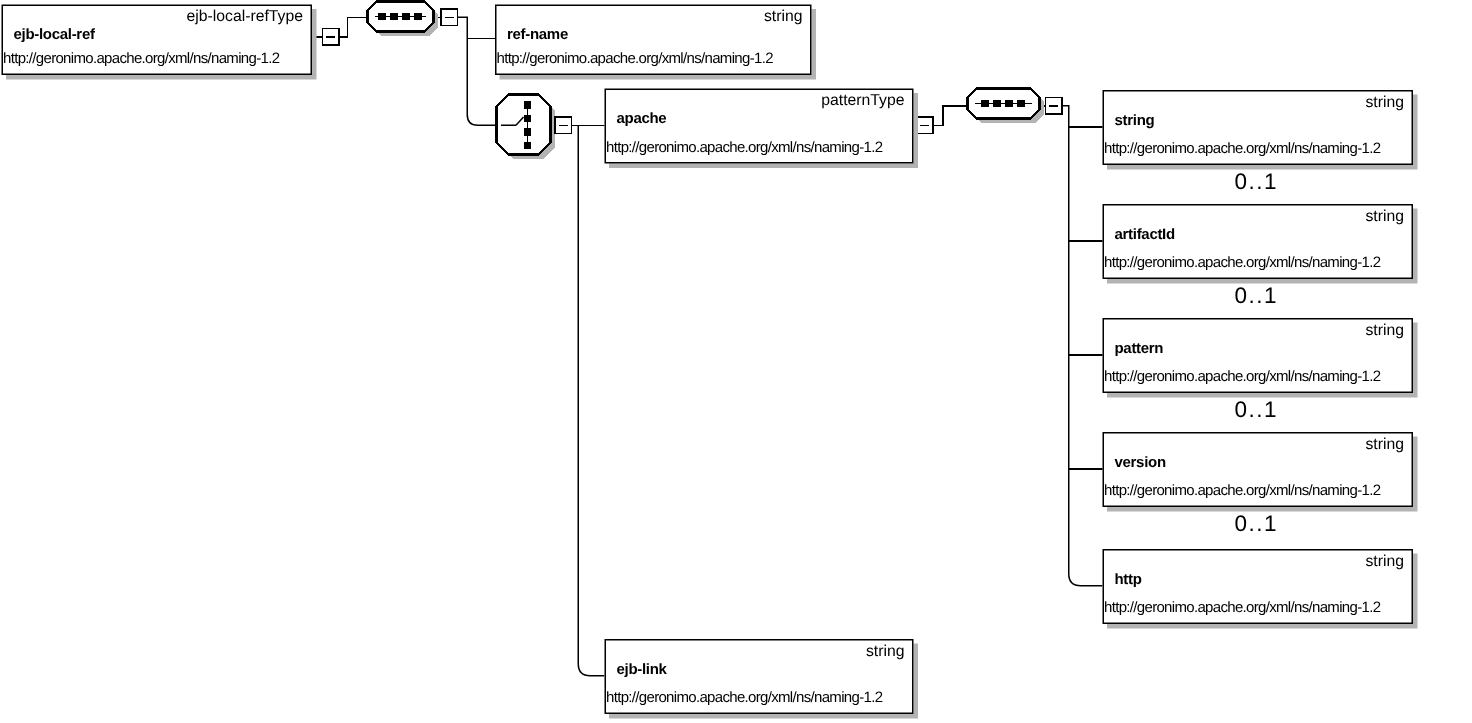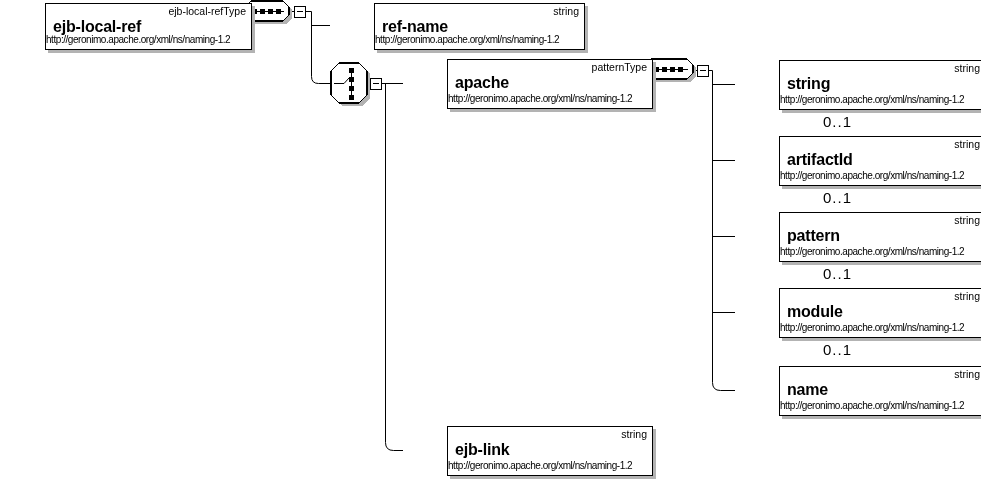--- a/index.html
+++ b/index.html
@@ -4,27 +4,26 @@
 <style>
   html,body{margin:0;padding:0;background:#fff;}
   #canvas{
     position:relative;width:981px;height:482px;background:#ffffff;overflow:hidden;
     font-family:"Liberation Sans",sans-serif;color:#000;
   }
   #wires{position:absolute;left:0;top:0;width:981px;height:482px;}
   .node{
     position:absolute;background:#ffffff;border:1px solid #000;
     box-shadow:3px 3px 0 0 #b3b3b3;
-    margin-left:44px;
   }
   .node .type{
     position:absolute;top:2px;right:5px;font-size:10.5px;line-height:11px;white-space:nowrap;
   }
   .node .nm{
-    position:absolute;left:7px;top:14px;font-size:16px;font-weight:bold;
+    position:absolute;left:7px;top:14px;font-size:10px;font-weight:bold;
     letter-spacing:-0.2px;white-space:nowrap;
   }
   .node .ns{
     position:absolute;left:0;bottom:4px;font-size:10px;letter-spacing:-0.45px;white-space:nowrap;
   }
   .card{
     position:absolute;text-align:center;font-size:15px;letter-spacing:1px;white-space:nowrap;
   }
 </style>
 </head>
@@ -141,28 +140,28 @@
 
   <div class="node" style="left:735px;top:212px;width:205px;height:48px;">
     <span class="type">string</span>
     <span class="nm">pattern</span>
     <span class="ns">http://geronimo.apache.org/xml/ns/naming-1.2</span>
   </div>
   <div class="card" style="left:735px;top:265px;width:205px;">0..1</div>
 
   <div class="node" style="left:735px;top:288px;width:205px;height:48px;">
     <span class="type">string</span>
-    <span class="nm">module</span>
+    <span class="nm">version</span>
     <span class="ns">http://geronimo.apache.org/xml/ns/naming-1.2</span>
   </div>
   <div class="card" style="left:735px;top:341px;width:205px;">0..1</div>
 
   <div class="node" style="left:735px;top:366px;width:205px;height:48px;">
     <span class="type">string</span>
-    <span class="nm">name</span>
+    <span class="nm">http</span>
     <span class="ns">http://geronimo.apache.org/xml/ns/naming-1.2</span>
   </div>
 
   <div class="node" style="left:403px;top:426px;width:204px;height:48px;">
     <span class="type">string</span>
     <span class="nm">ejb-link</span>
     <span class="ns">http://geronimo.apache.org/xml/ns/naming-1.2</span>
   </div>
 
 </div>

